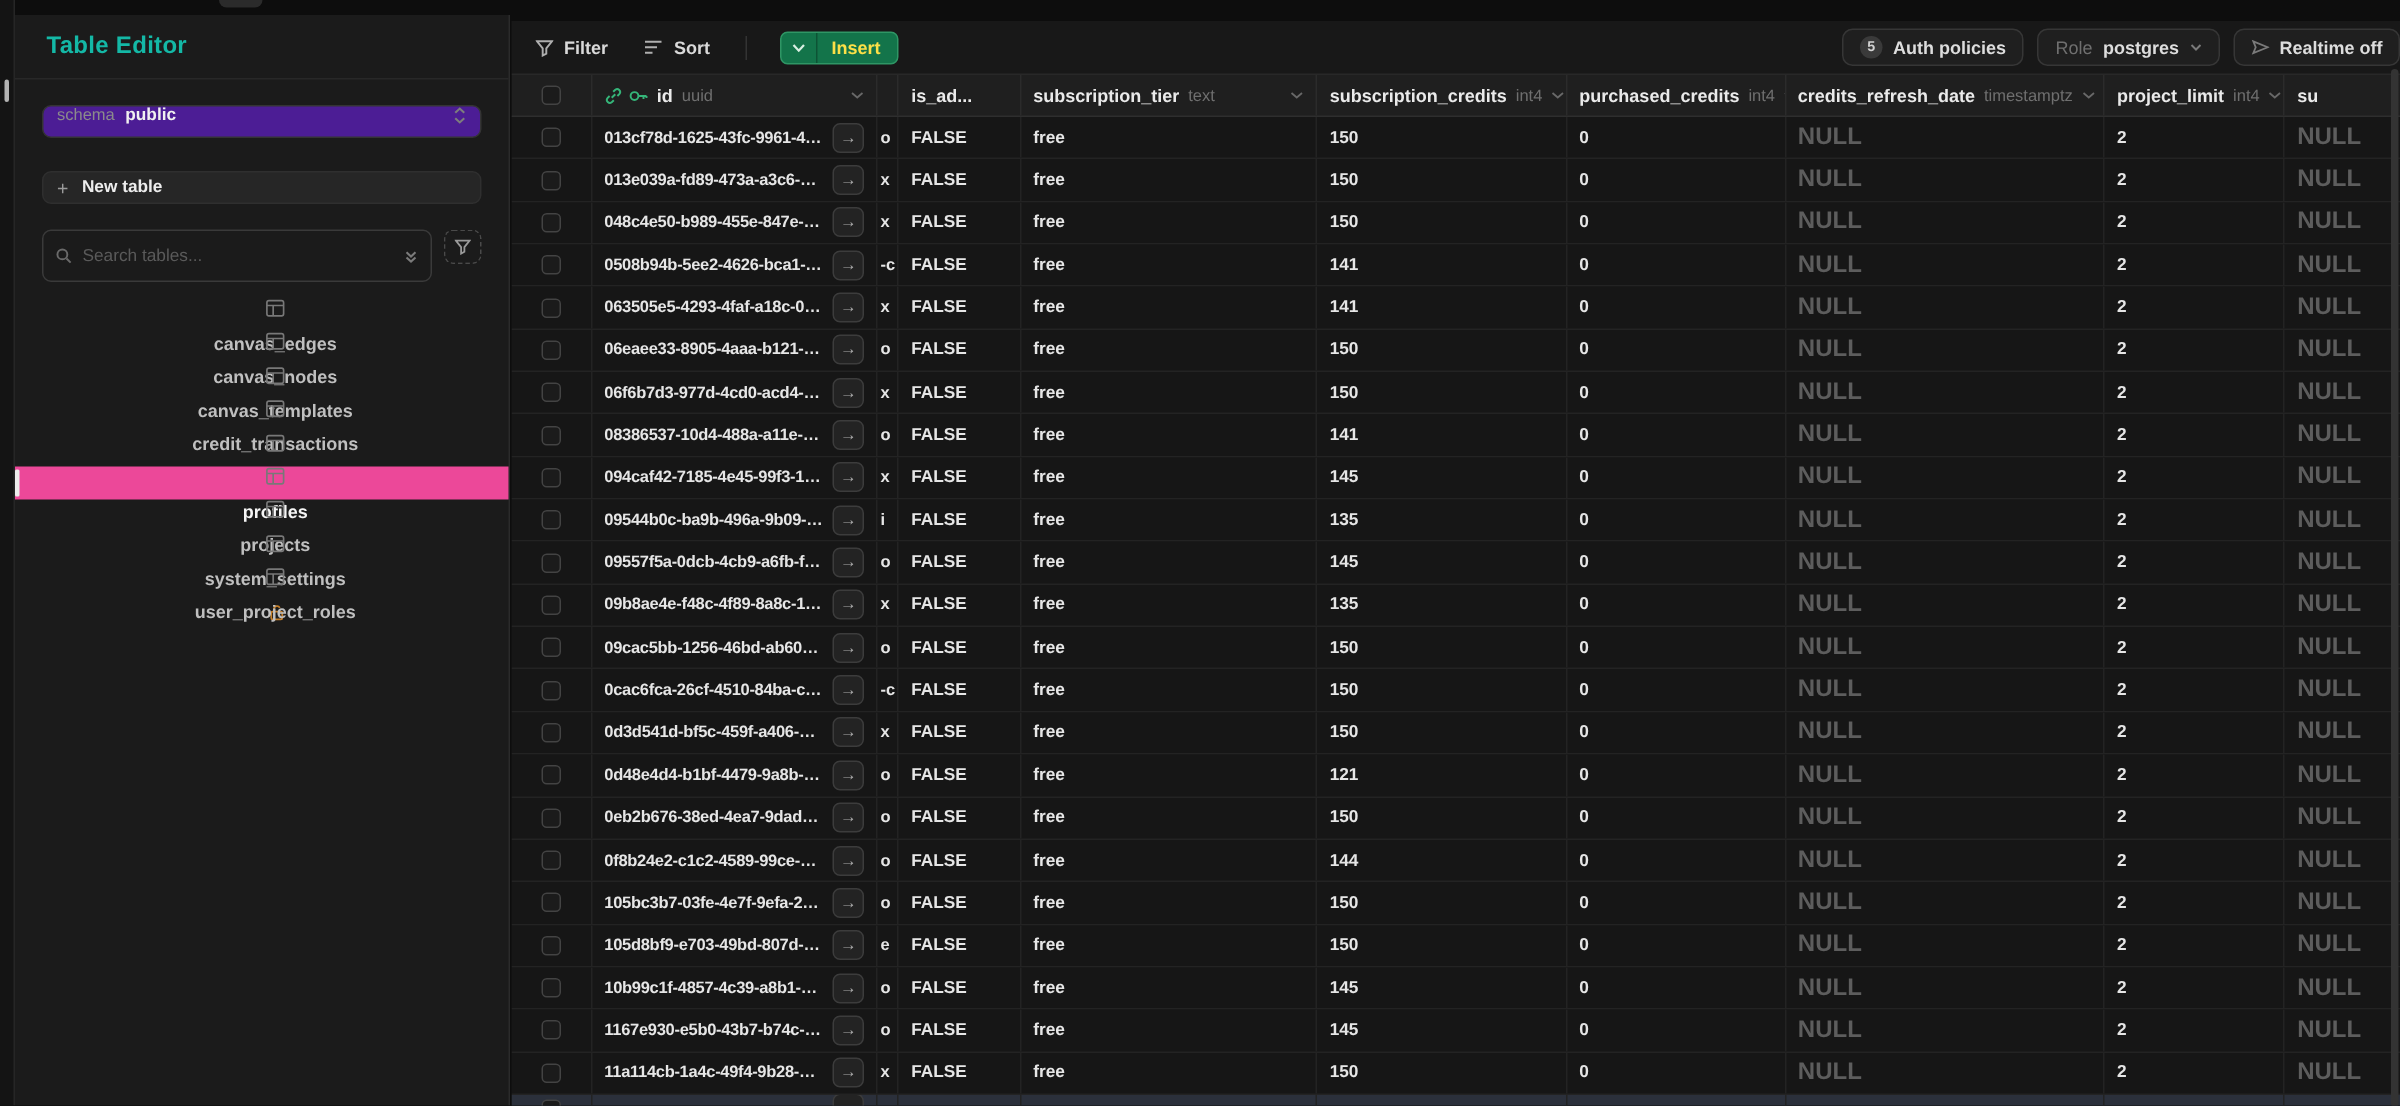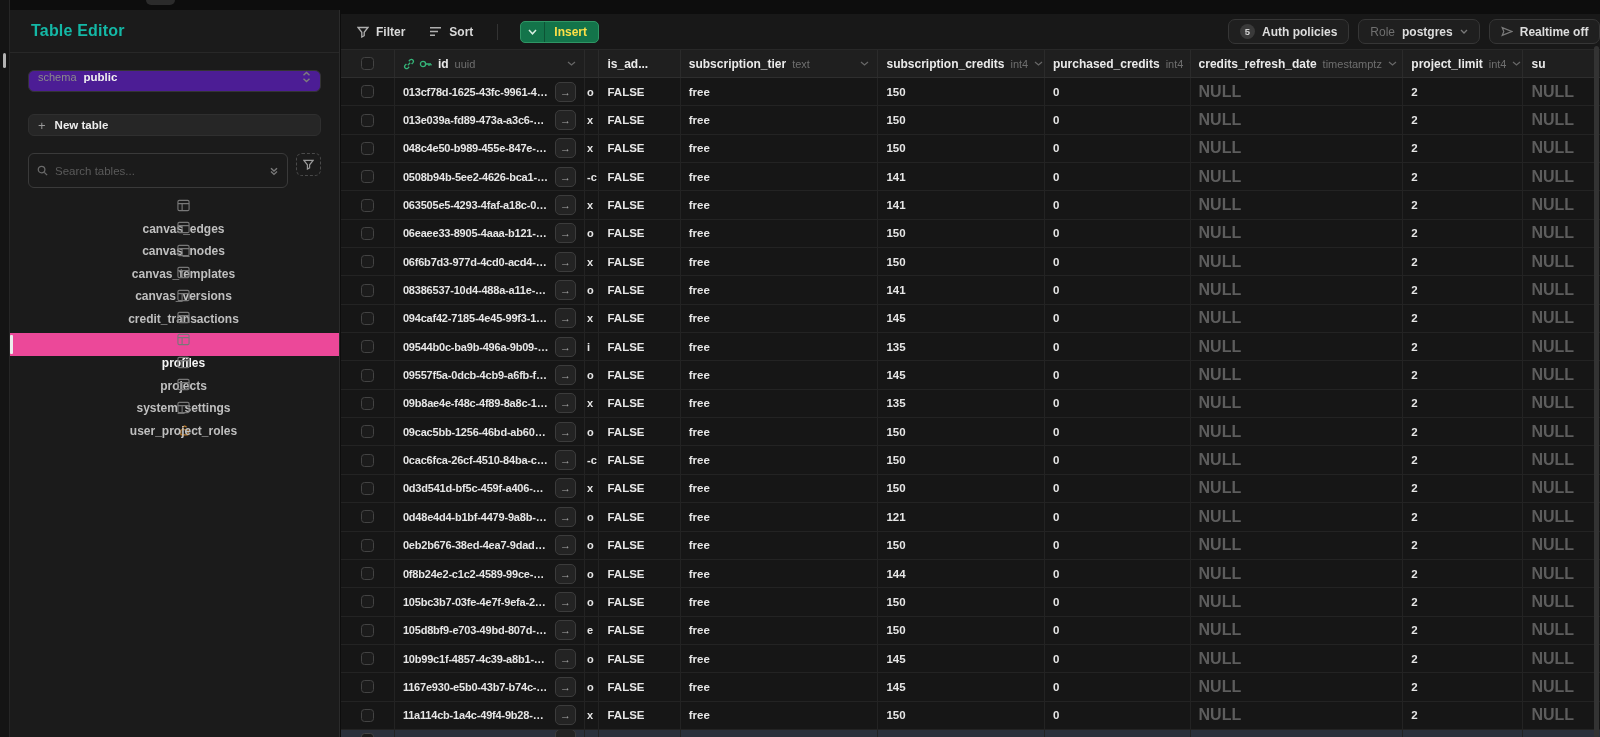--- a/index.html
+++ b/index.html
@@ -175,30 +175,20 @@
       <span class="tbl-icon">
         <svg width="13" height="13" viewBox="0 0 14 14" fill="none" stroke="currentColor" stroke-width="1.2">
             <rect x="1" y="1.5" width="12" height="11" rx="1.5"></rect>
             <path d="M1 5h12M5.5 5v7.5"></path>
           </svg>
       </span>
       <span class="tbl-name">canvas_templates</span>
 
     </div>
 
-    <div class="table-item">
-      <span class="tbl-icon">
-        <svg width="13" height="13" viewBox="0 0 14 14" fill="none" stroke="currentColor" stroke-width="1.2">
-            <rect x="1" y="1.5" width="12" height="11" rx="1.5"></rect>
-            <path d="M1 5h12M5.5 5v7.5"></path>
-          </svg>
-      </span>
-      <span class="tbl-name">canvas_versions</span>
-
-    </div>
 
     <div class="table-item">
       <span class="tbl-icon">
         <svg width="13" height="13" viewBox="0 0 14 14" fill="none" stroke="currentColor" stroke-width="1.2">
             <rect x="1" y="1.5" width="12" height="11" rx="1.5"></rect>
             <path d="M1 5h12M5.5 5v7.5"></path>
           </svg>
       </span>
       <span class="tbl-name">credit_transactions</span>
 

